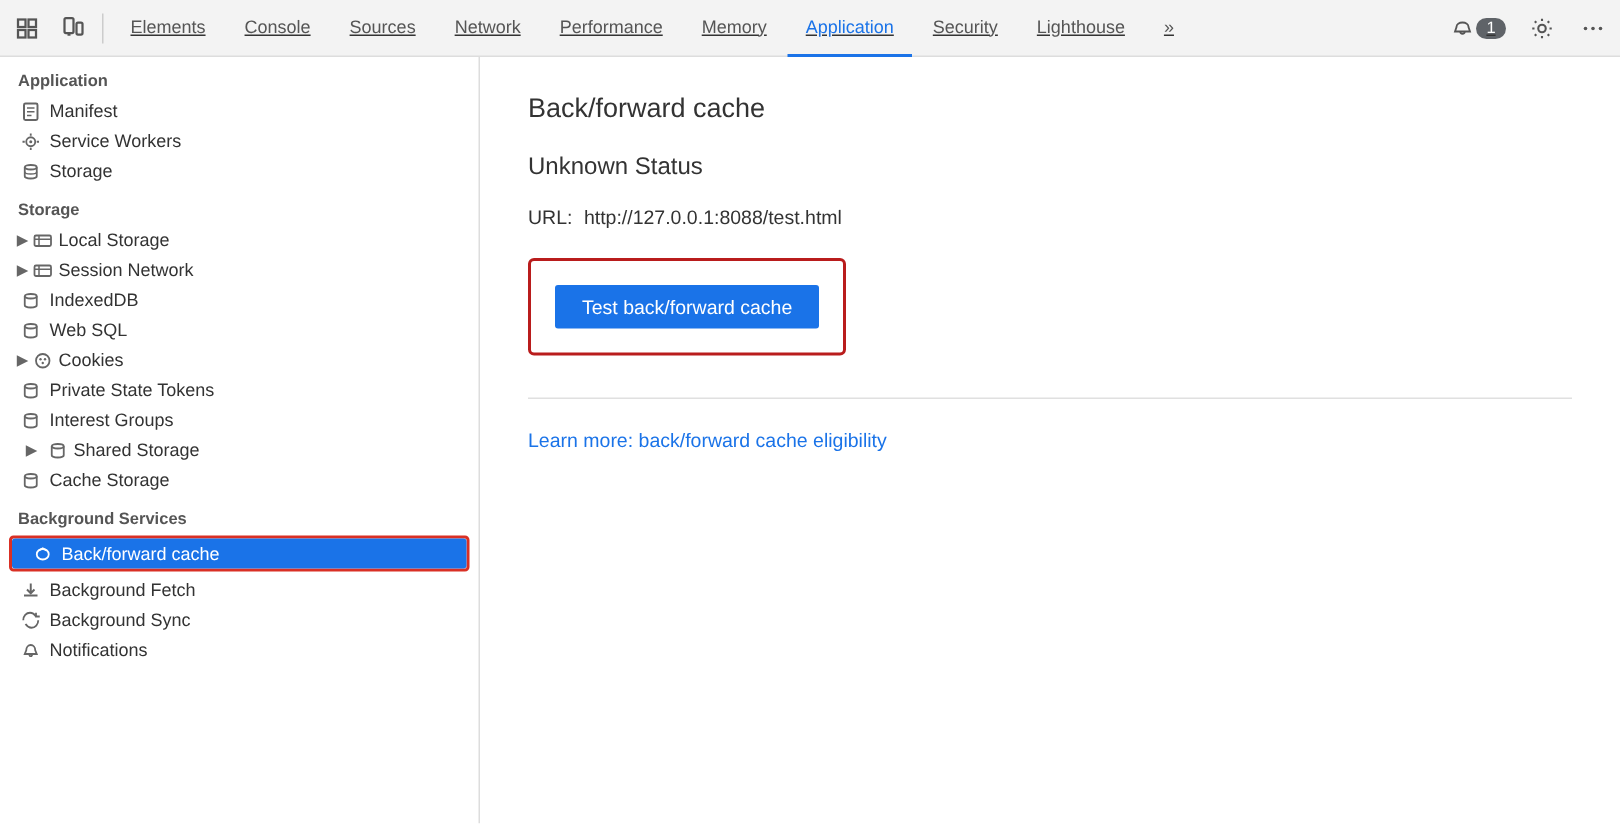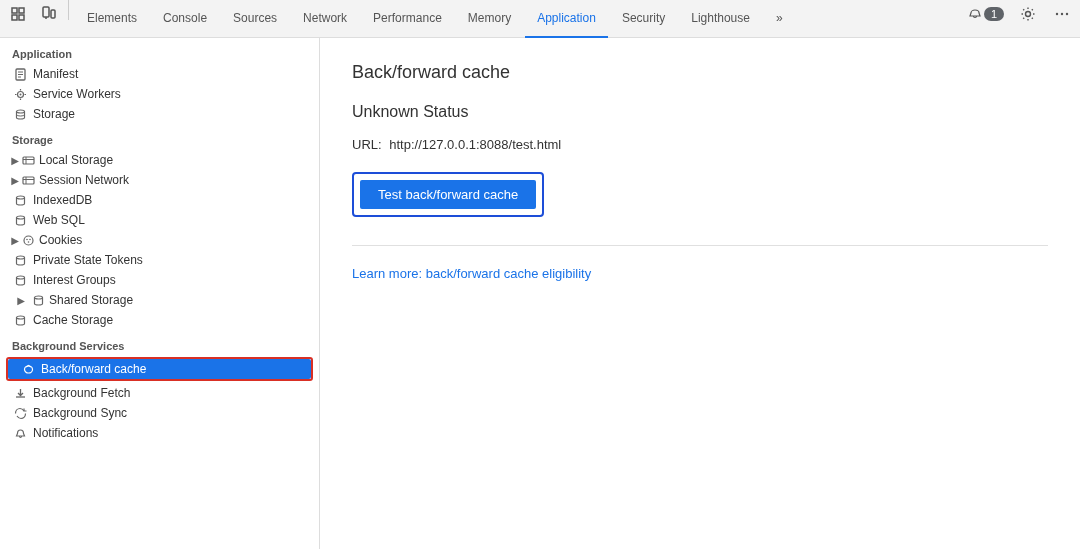--- a/index.html
+++ b/index.html
@@ -1,26 +1,27 @@
 <!DOCTYPE html>
 <html><head>
   <meta charset="utf-8">
   <style>
     * { box-sizing: border-box; margin: 0; padding: 0; }
     body { font-family: -apple-system, BlinkMacSystemFont, 'Segoe UI', Arial, sans-serif; font-size: 13px; background: #fff; color: #333; height: 549px; width: 1080px; overflow: hidden; }
 
     
     .toolbar {
       display: flex;
-      align-items: flex-start;
+      align-items: center;
       height: 38px;
       border-bottom: 1px solid #ddd;
       background: #f3f3f3;
       padding: 0 4px;
       gap: 2px;
+      text-decoration: underline;
     }
     .toolbar-icon-btn {
       display: flex; align-items: center; justify-content: center;
       width: 28px; height: 28px; border-radius: 4px; cursor: pointer;
       color: #555; font-size: 14px; border: none; background: transparent;
     }
     .toolbar-sep { width: 1px; height: 20px; background: #ccc; margin: 0 4px; }
     .toolbar-tab {
       padding: 0 12px; height: 38px; display: flex; align-items: center;
       cursor: pointer; font-size: 12px; color: #555; border: none; background: transparent;
@@ -77,23 +78,23 @@
       padding: 24px 32px;
       overflow-y: auto;
     }
     .content-title {
       font-size: 18px; font-weight: 400; color: #333; margin-bottom: 20px;
     }
     .status-text { font-size: 16px; color: #333; margin-bottom: 16px; }
     .url-row { font-size: 13px; color: #333; margin-bottom: 20px; }
     .test-btn-wrap {
       display: inline-block;
-      border: 2px solid #1d4ed8;
+      border: 2px solid #b91c1c;
       border-radius: 4px;
-      padding: 6px;
+      padding: 16px;
       margin-bottom: 20px;
     }
     .test-btn {
       background: #1a73e8;
       color: #fff;
       border: none;
       border-radius: 2px;
       padding: 7px 18px;
       font-size: 13px;
       cursor: pointer;

